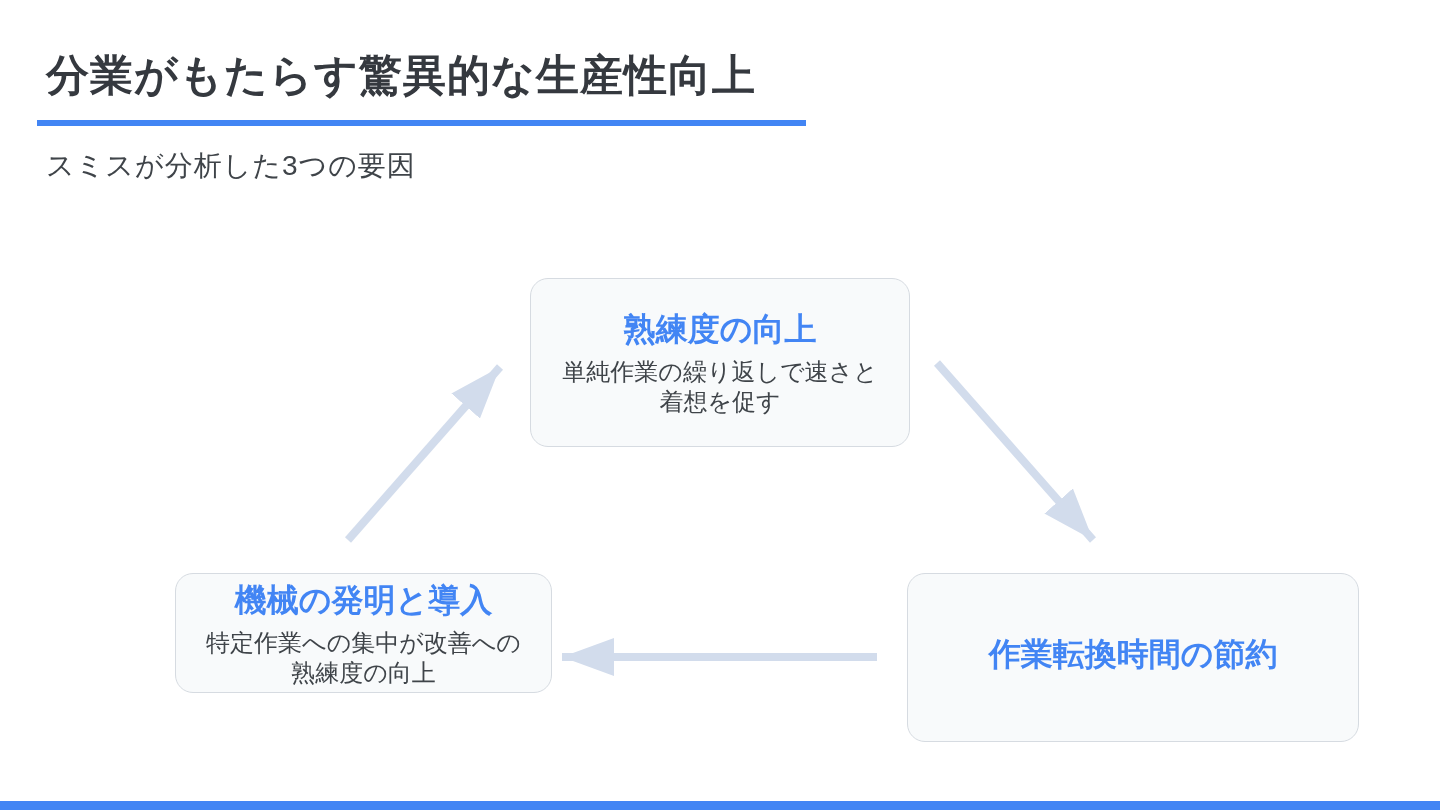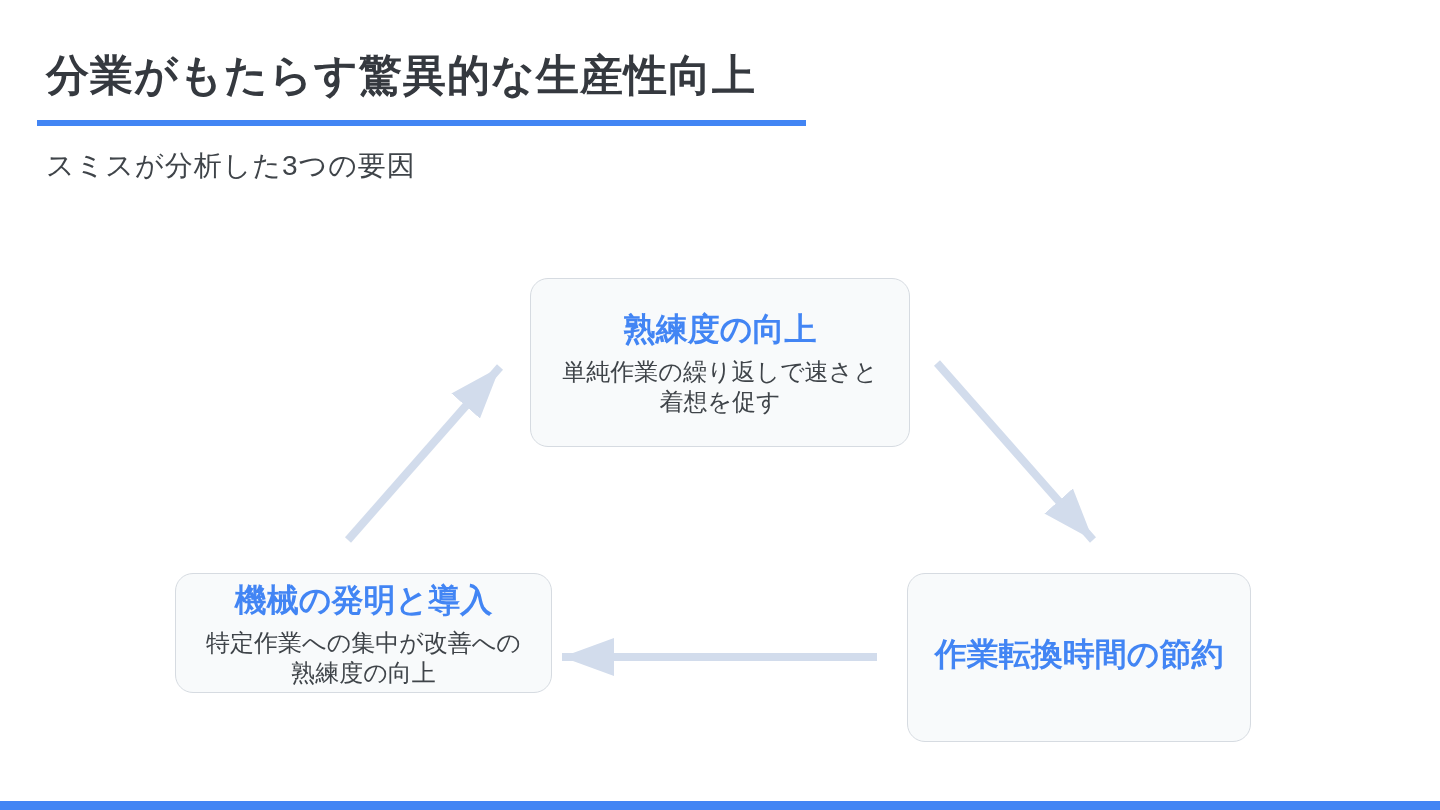--- a/index.html
+++ b/index.html
@@ -50,21 +50,21 @@
     border: 1.5px solid var(--node-border, #d6dbe1);
     border-radius: 18px;
     display: flex;
     flex-direction: column;
     align-items: center;
     justify-content: center;
     text-align: center;
     padding: 10px 14px;
   }
   .node-top   { left: 530px; top: 278px; width: 380px; height: 169px; }
-  .node-right { left: 907px; top: 573px; width: 344px; height: 169px; }
+  .node-right { left: 907px; top: 573px; width: 452px; height: 169px; }
   .node-left  { left: 175px; top: 573px; width: 377px; height: 120px; }
   .node-title {
     font-size: 32px;
     font-weight: bold;
     color: var(--accent, #4285f4);
     margin-bottom: 5px;
     white-space: nowrap;
   }
   .node-body-line {
     font-size: 24px;

